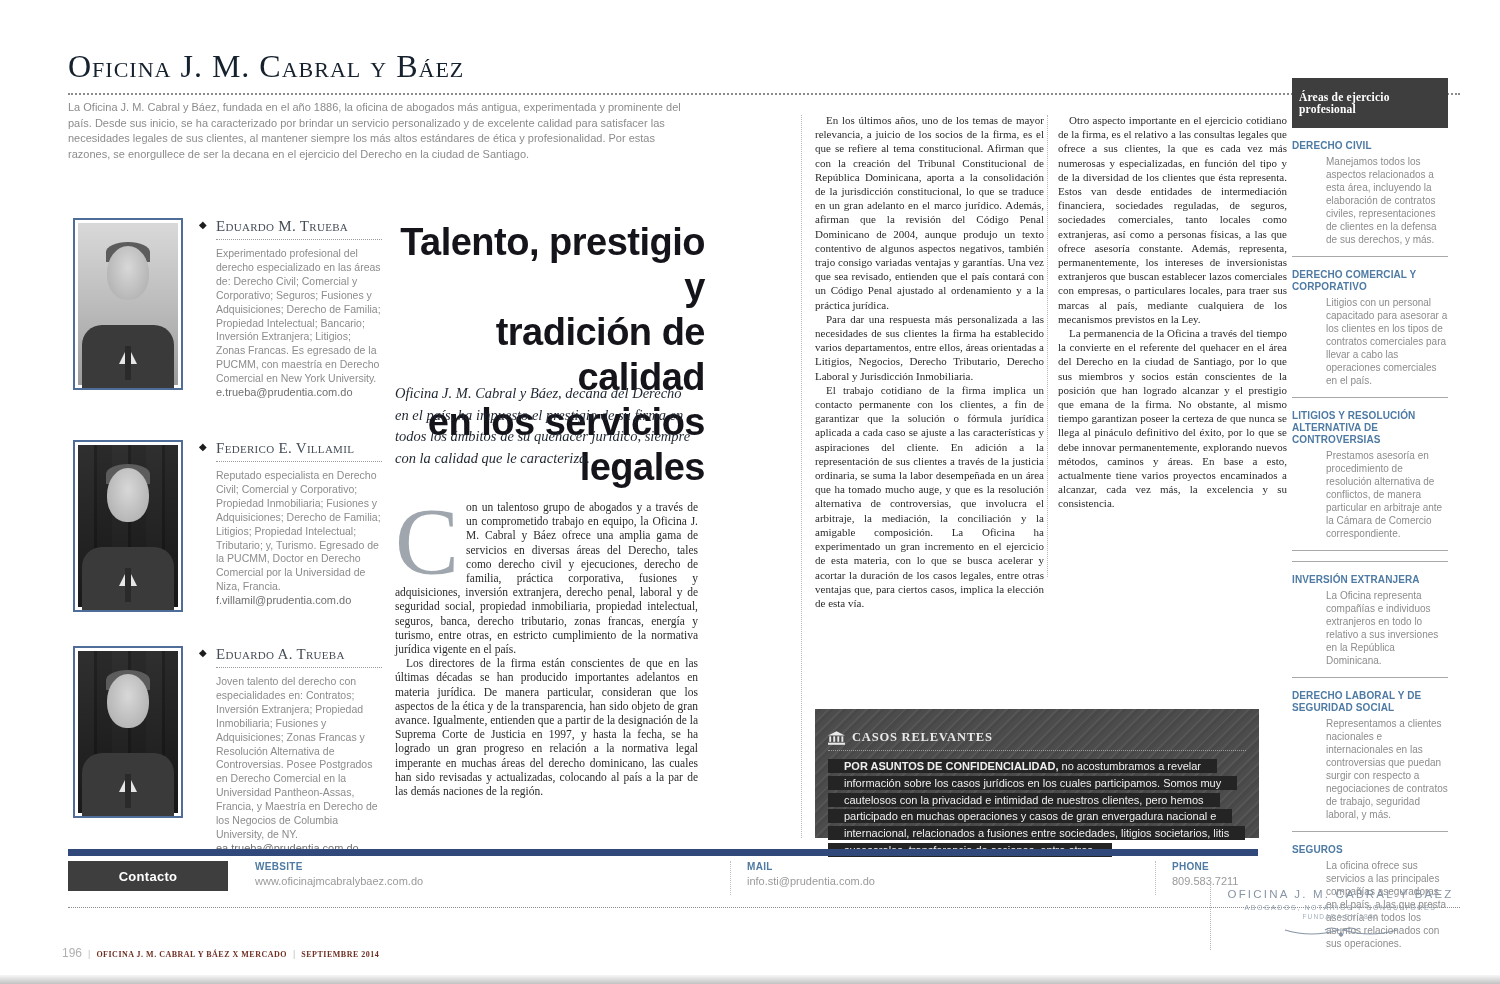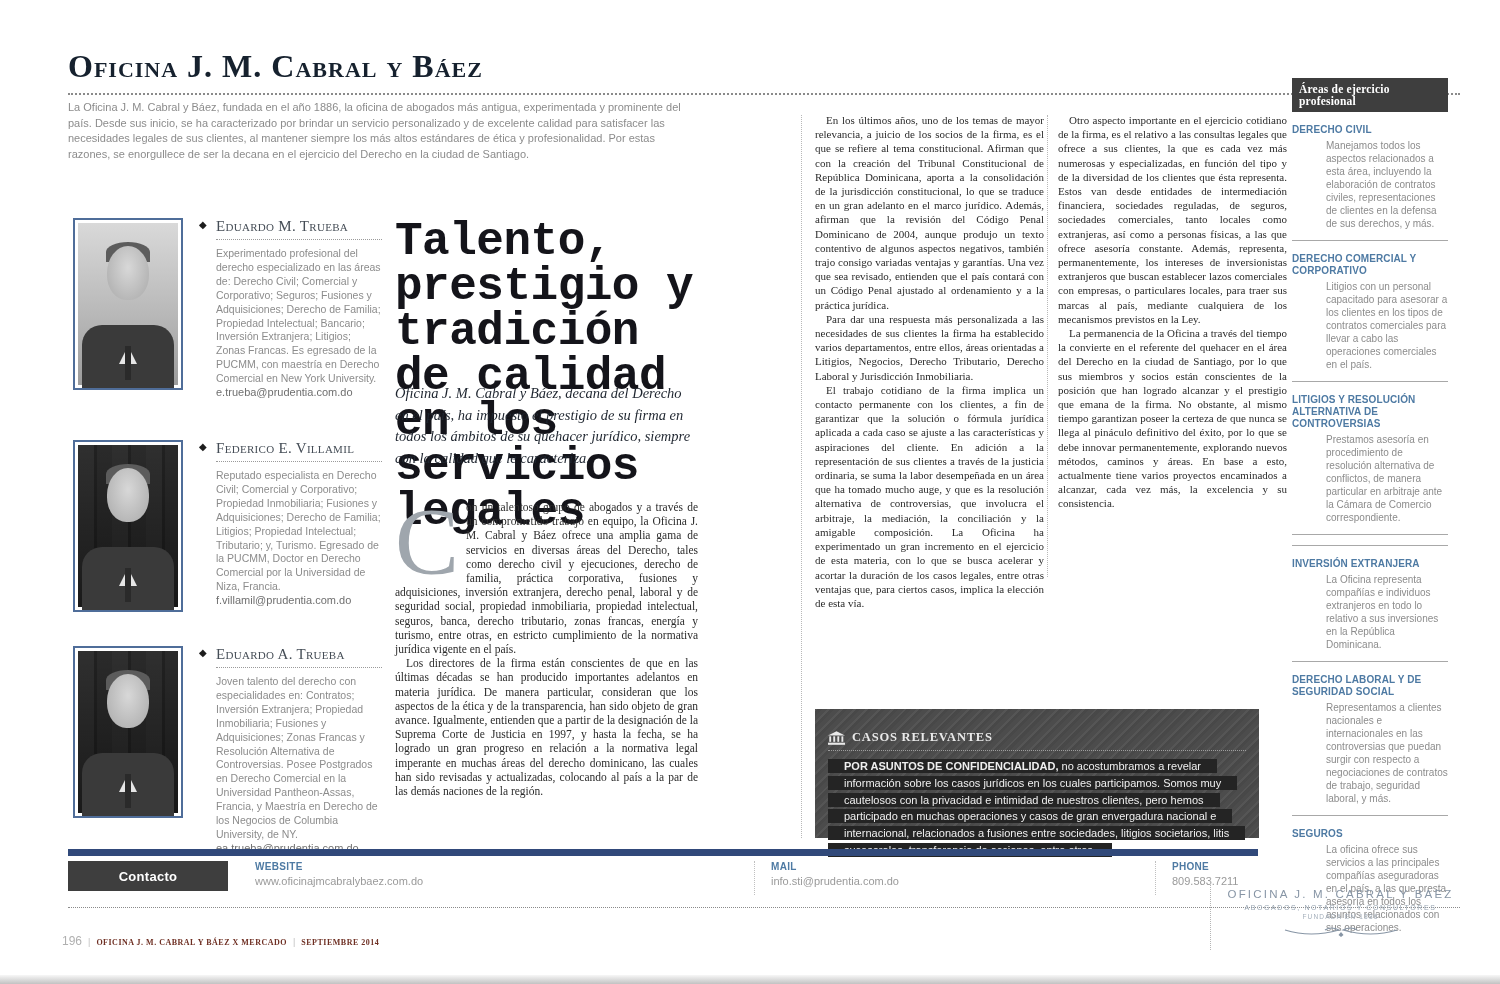--- a/index.html
+++ b/index.html
@@ -5,21 +5,21 @@
   * { margin:0; padding:0; box-sizing:border-box; }
   html,body { background:#fff; }
   #page {
     position:relative; width:1500px; height:984px; background:#ffffff;
     font-family:"Liberation Sans", sans-serif; overflow:hidden;
   }
   
   .masthead-title {
     position:absolute; left:68px; top:48px;
     font-family:"Liberation Serif", serif; font-variant:small-caps;
-    font-size:32px; font-weight:bold; color:#16212e; letter-spacing:1px;
+    font-size:32px; font-weight:normal; color:#16212e; letter-spacing:1px;
   }
   .masthead-rule {
     position:absolute; left:68px; top:93px; width:1392px;
     border-top:2px dotted #8a8a8a;
   }
   .masthead-intro {
     position:absolute; left:68px; top:100px; width:632px;
     font-size:11px; line-height:15.5px; color:#8c8c8c;
   }
   
@@ -61,22 +61,22 @@
     position:relative; font-family:"Liberation Serif", serif; font-variant:small-caps;
     font-size:15px; color:#454d56; letter-spacing:0.3px;
     padding-bottom:4px; border-bottom:1.5px dotted #9a9a9a;
   }
   .pname .diamond { position:absolute; left:-17px; top:1px; font-size:10px; color:#1d1d1d; }
   .pbio { margin-top:7px; font-size:10.5px; line-height:13.9px; color:#8c8c8c; }
   .pemail { font-size:11px; color:#6f6f6f; }
   
   .headline {
     position:absolute; left:395px; top:220px; width:310px;
-    font-family:Liberation Mono, monospace; font-size:46px; line-height:45px;
-    color:#14141a; letter-spacing:-0.5px;
+    font-family:Liberation Sans, sans-serif; font-size:38px; line-height:45px;
+    color:#14141a; letter-spacing:-0.5px;text-align:right;
   }
   .headline span { display:block; }
   .standfirst {
     position:absolute; left:395px; top:383px; width:300px;
     font-family:"Liberation Serif", serif; font-style:italic;
     font-size:14.5px; line-height:21.5px; color:#1f2630;
   }
   .body-col { font-family:"Liberation Serif", serif; color:#2b2b2b; text-align:justify; }
   .col1 { position:absolute; left:395px; top:500px; width:303px; font-size:11.5px; line-height:14.2px; }
   .col1 .indent { text-indent:11px; }
@@ -111,55 +111,55 @@
   .casos-body { font-size:11px; line-height:16.8px; color:#efefef; }
   .casos-body .hl {
     background:#242424; padding:1px 16px;
     -webkit-box-decoration-break:clone; box-decoration-break:clone;
   }
   .casos-body .lead { font-weight:bold; }
   
   .sidebar { position:absolute; left:1292px; top:78px; width:156px; }
   .sidebar-header {
     background:#3e3e3e; color:#ffffff; font-family:"Liberation Serif", serif;
-    font-weight:bold; font-size:11.5px; padding:5px 7px; letter-spacing:0.2px;
+    font-weight:bold; font-size:11.5px; padding:13px 7px; letter-spacing:0.2px;
   }
   .s-section { margin-top:12px; }
   .s-head {
     font-size:10px; font-weight:bold; color:#4e7aa3; line-height:12px; letter-spacing:0.1px;
   }
   .s-body { padding-left:34px; margin-top:3px; font-size:10px; line-height:13px; color:#8c8c8c; }
   .s-div { border-top:1px solid #a8a8a8; margin-top:10px; }
   
   .contact-bluebar { position:absolute; left:68px; top:849px; width:1190px; height:7px; background:#31497a; }
   .contact-label {
     position:absolute; left:68px; top:861px; width:160px; height:30px;
     background:#3e3e3e; color:#ffffff; font-weight:bold; font-size:13px;
     display:flex; align-items:center; justify-content:center; letter-spacing:0.3px;
   }
   .contact-col { position:absolute; top:861px; }
-  .cc-web { left:255px; } .cc-mail { left:754px; padding-left:16px; border-left:1.5px dotted #c0c0c0; height:34px; }
+  .cc-web { left:255px; } .cc-mail { left:730px; padding-left:16px; border-left:1.5px dotted #c0c0c0; height:34px; }
   .cc-phone { left:1155px; padding-left:16px; border-left:1.5px dotted #c0c0c0; height:34px; }
   .c-label { font-size:10px; font-weight:bold; color:#4e7aa3; letter-spacing:0.3px; }
   .c-value { margin-top:3px; font-size:11px; color:#9a9a9a; }
   .contact-dotted { position:absolute; left:68px; top:907px; width:1392px; border-top:1.5px dotted #8a8a8a; }
   
   .logo {
     position:absolute; left:1210px; top:878px; width:252px; text-align:center;
     border-left:1.5px dotted #b5b5b5; padding:10px 0 0 8px; height:72px;
   }
   .logo-name { font-size:11.5px; letter-spacing:2.2px; color:#8795a5; }
   .logo-sub { margin-top:4px; font-size:7px; letter-spacing:1.6px; color:#98a5b2; }
   .logo-founded { margin-top:2px; font-size:6.5px; letter-spacing:1.2px; color:#a4afbb; }
   .logo-flourish { margin-top:3px; }
   
   .page-footer {
     position:absolute; left:62px; top:934px; display:flex; align-items:baseline; gap:6px;
   }
-  .pf-num { font-size:12px; color:#b0b0b0; }
+  .pf-num { font-size:12px; color:#b0b0b0;margin-top:12px; }
   .pf-sep { color:#c0c0c0; font-size:9px; }
   .pf-text {
     font-family:"Liberation Serif", serif; font-weight:bold; font-size:8px;
     letter-spacing:0.5px; color:#6e2f23;
   }
   .bottom-edge {
     position:absolute; left:0; bottom:0; width:1500px; height:9px;
     background:linear-gradient(180deg,#f7f7f7,#c2c2c2);
   }
 </style>

